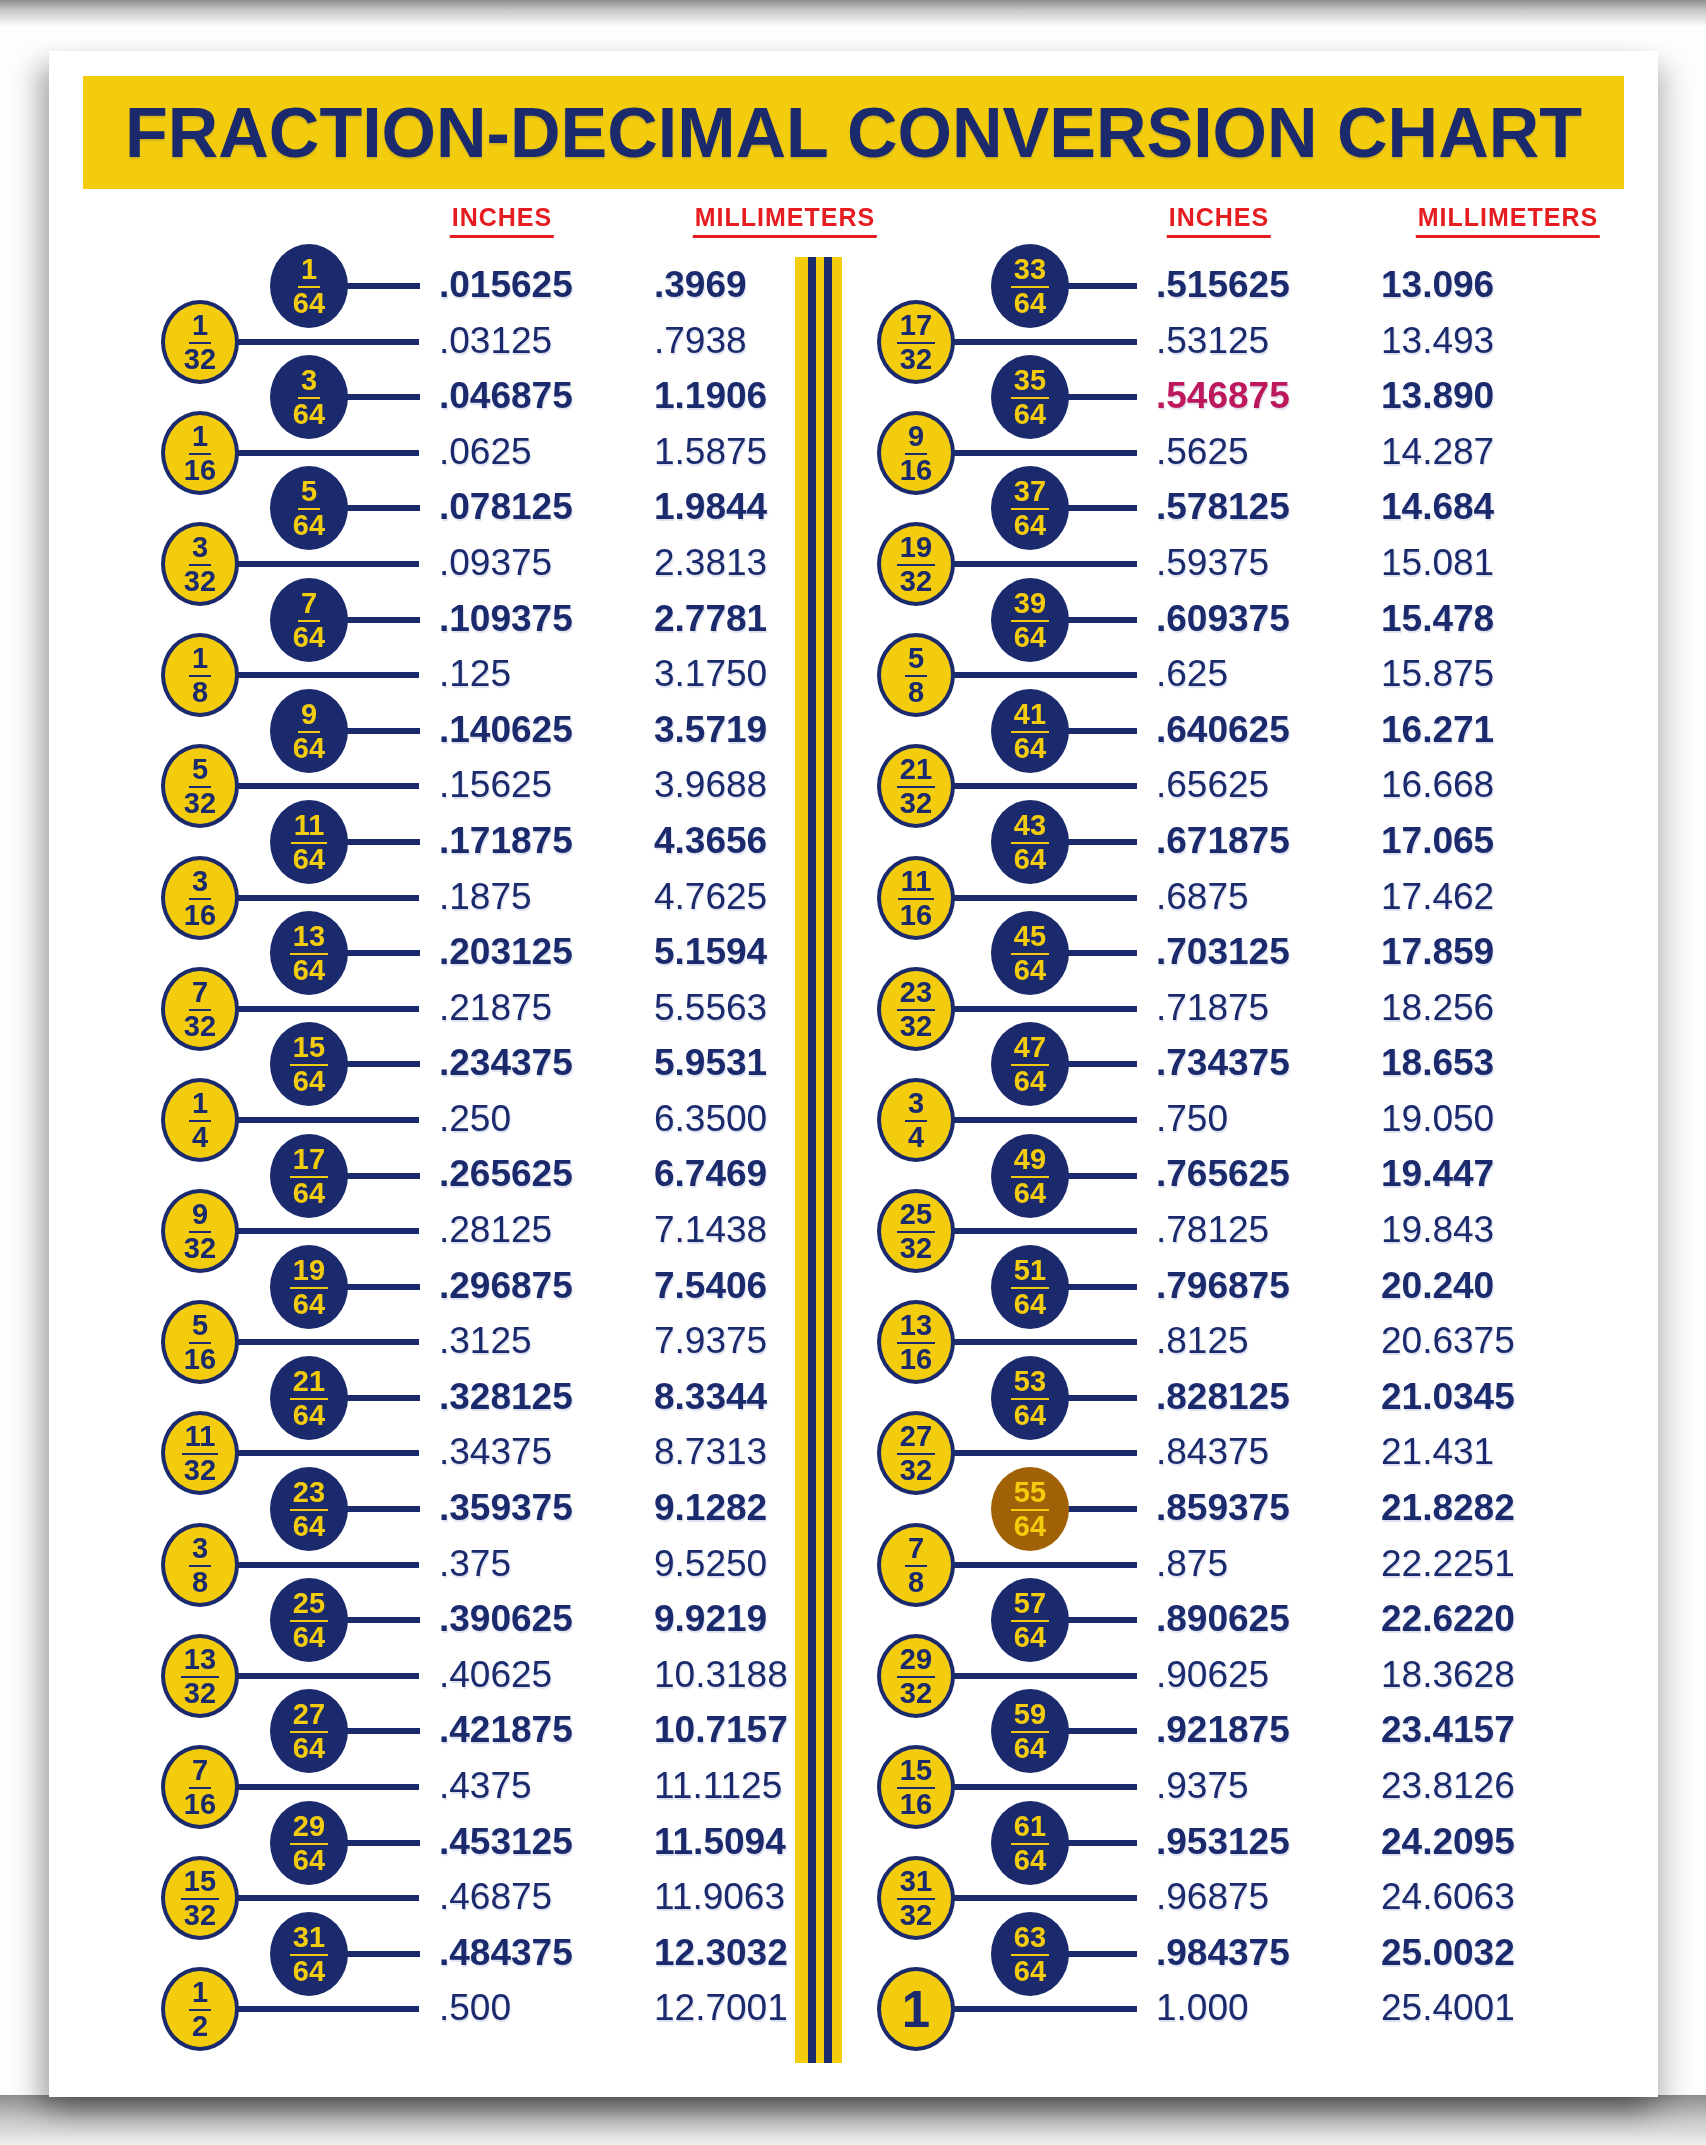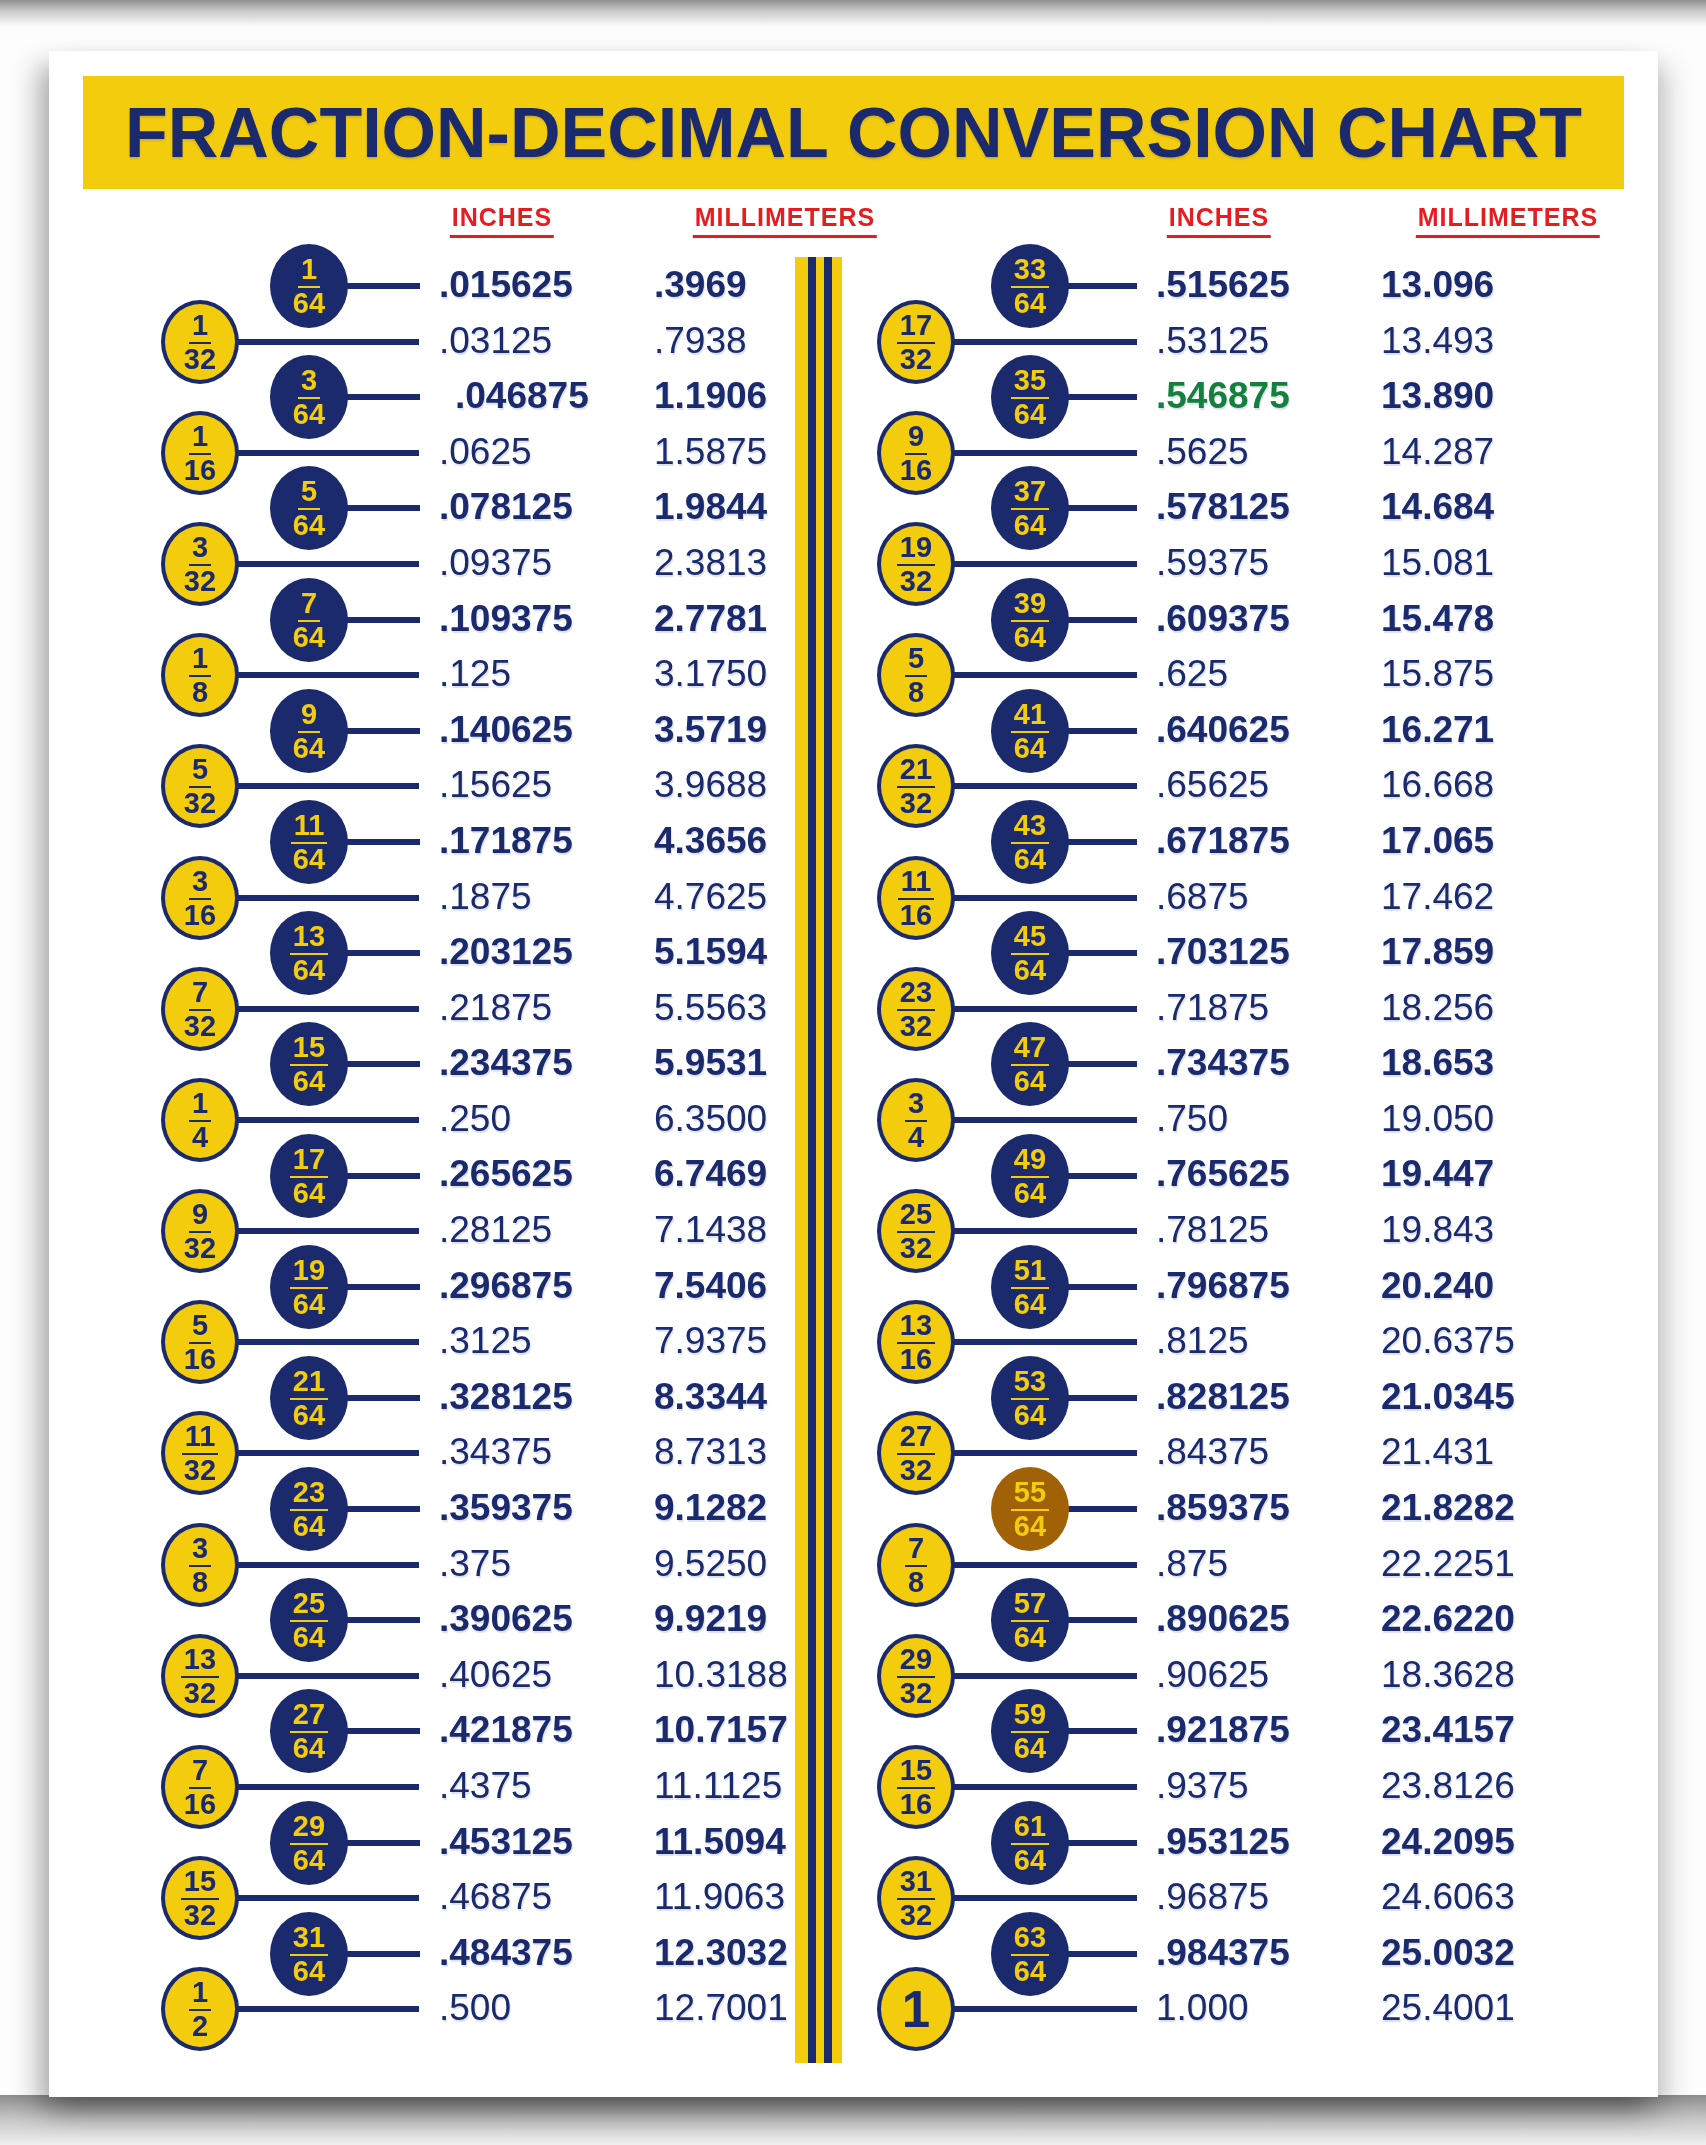--- a/index.html
+++ b/index.html
@@ -78,21 +78,21 @@
       <div class="connector" style="left: 184px; width: 186px; top: 288px; background: rgb(26, 42, 108);"></div>
       <div class="circ" style="left: 112px; top: 249px; background: rgb(244, 204, 14); color: rgb(26, 42, 108); border: 4.9px solid rgb(26, 42, 108);">
         <div class="frac"><span class="num">1</span><span class="den">32</span></div>
       </div>
       <span class="value" style="left: 390px; top: 291px; color: rgb(26, 42, 108);">.03125</span>
       <span class="value" style="left: 605px; top: 291px; color: rgb(26, 42, 108);">.7938</span>
       <div class="connector" style="left: 294px; width: 77px; top: 343px; background: rgb(26, 42, 108);"></div>
       <div class="circ" style="left: 221px; top: 304px; background: rgb(26, 42, 108); color: rgb(244, 204, 14);">
         <div class="frac"><span class="num">3</span><span class="den">64</span></div>
       </div>
-      <span class="value bold" style="left: 390px; top: 346px; color: rgb(26, 42, 108); margin-left: 16px;">.046875</span>
+      <span class="value bold" style="left: 390px; top: 346px; color: rgb(26, 42, 108);">.046875</span>
       <span class="value bold" style="left: 605px; top: 346px; color: rgb(26, 42, 108);">1.1906</span>
       <div class="connector" style="left: 184px; width: 186px; top: 399px; background: rgb(26, 42, 108);"></div>
       <div class="circ" style="left: 112px; top: 360px; background: rgb(244, 204, 14); color: rgb(26, 42, 108); border: 4.9px solid rgb(26, 42, 108);">
         <div class="frac"><span class="num">1</span><span class="den">16</span></div>
       </div>
       <span class="value" style="left: 390px; top: 402px; color: rgb(26, 42, 108);">.0625</span>
       <span class="value" style="left: 605px; top: 402px; color: rgb(26, 42, 108);">1.5875</span>
       <div class="connector" style="left: 294px; width: 77px; top: 454px; background: rgb(26, 42, 108);"></div>
       <div class="circ" style="left: 221px; top: 415px; background: rgb(26, 42, 108); color: rgb(244, 204, 14);">
         <div class="frac"><span class="num">5</span><span class="den">64</span></div>
@@ -270,21 +270,21 @@
       <div class="connector" style="left: 900px; width: 188px; top: 288px; background: rgb(26, 42, 108);"></div>
       <div class="circ" style="left: 828px; top: 249px; background: rgb(244, 204, 14); color: rgb(26, 42, 108); border: 4.9px solid rgb(26, 42, 108);">
         <div class="frac"><span class="num">17</span><span class="den">32</span></div>
       </div>
       <span class="value" style="left: 1107px; top: 291px; color: rgb(26, 42, 108);">.53125</span>
       <span class="value" style="left: 1332px; top: 291px; color: rgb(26, 42, 108);">13.493</span>
       <div class="connector" style="left: 1014px; width: 74px; top: 343px; background: rgb(26, 42, 108);"></div>
       <div class="circ" style="left: 942px; top: 304px; background: rgb(26, 42, 108); color: rgb(244, 204, 14);">
         <div class="frac"><span class="num">35</span><span class="den">64</span></div>
       </div>
-      <span class="value bold" style="left: 1107px; top: 346px; color: #15803d; text-align: center;">.546875</span>
+      <span class="value bold" style="left: 1107px; top: 346px; color: #be185d; text-align: center;">.546875</span>
       <span class="value bold" style="left: 1332px; top: 346px; color: rgb(26, 42, 108);">13.890</span>
       <div class="connector" style="left: 900px; width: 188px; top: 399px; background: rgb(26, 42, 108);"></div>
       <div class="circ" style="left: 828px; top: 360px; background: rgb(244, 204, 14); color: rgb(26, 42, 108); border: 4.9px solid rgb(26, 42, 108);">
         <div class="frac"><span class="num">9</span><span class="den">16</span></div>
       </div>
       <span class="value" style="left: 1107px; top: 402px; color: rgb(26, 42, 108);">.5625</span>
       <span class="value" style="left: 1332px; top: 402px; color: rgb(26, 42, 108);">14.287</span>
       <div class="connector" style="left: 1014px; width: 74px; top: 454px; background: rgb(26, 42, 108);"></div>
       <div class="circ" style="left: 942px; top: 415px; background: rgb(26, 42, 108); color: rgb(244, 204, 14);">
         <div class="frac"><span class="num">37</span><span class="den">64</span></div>

